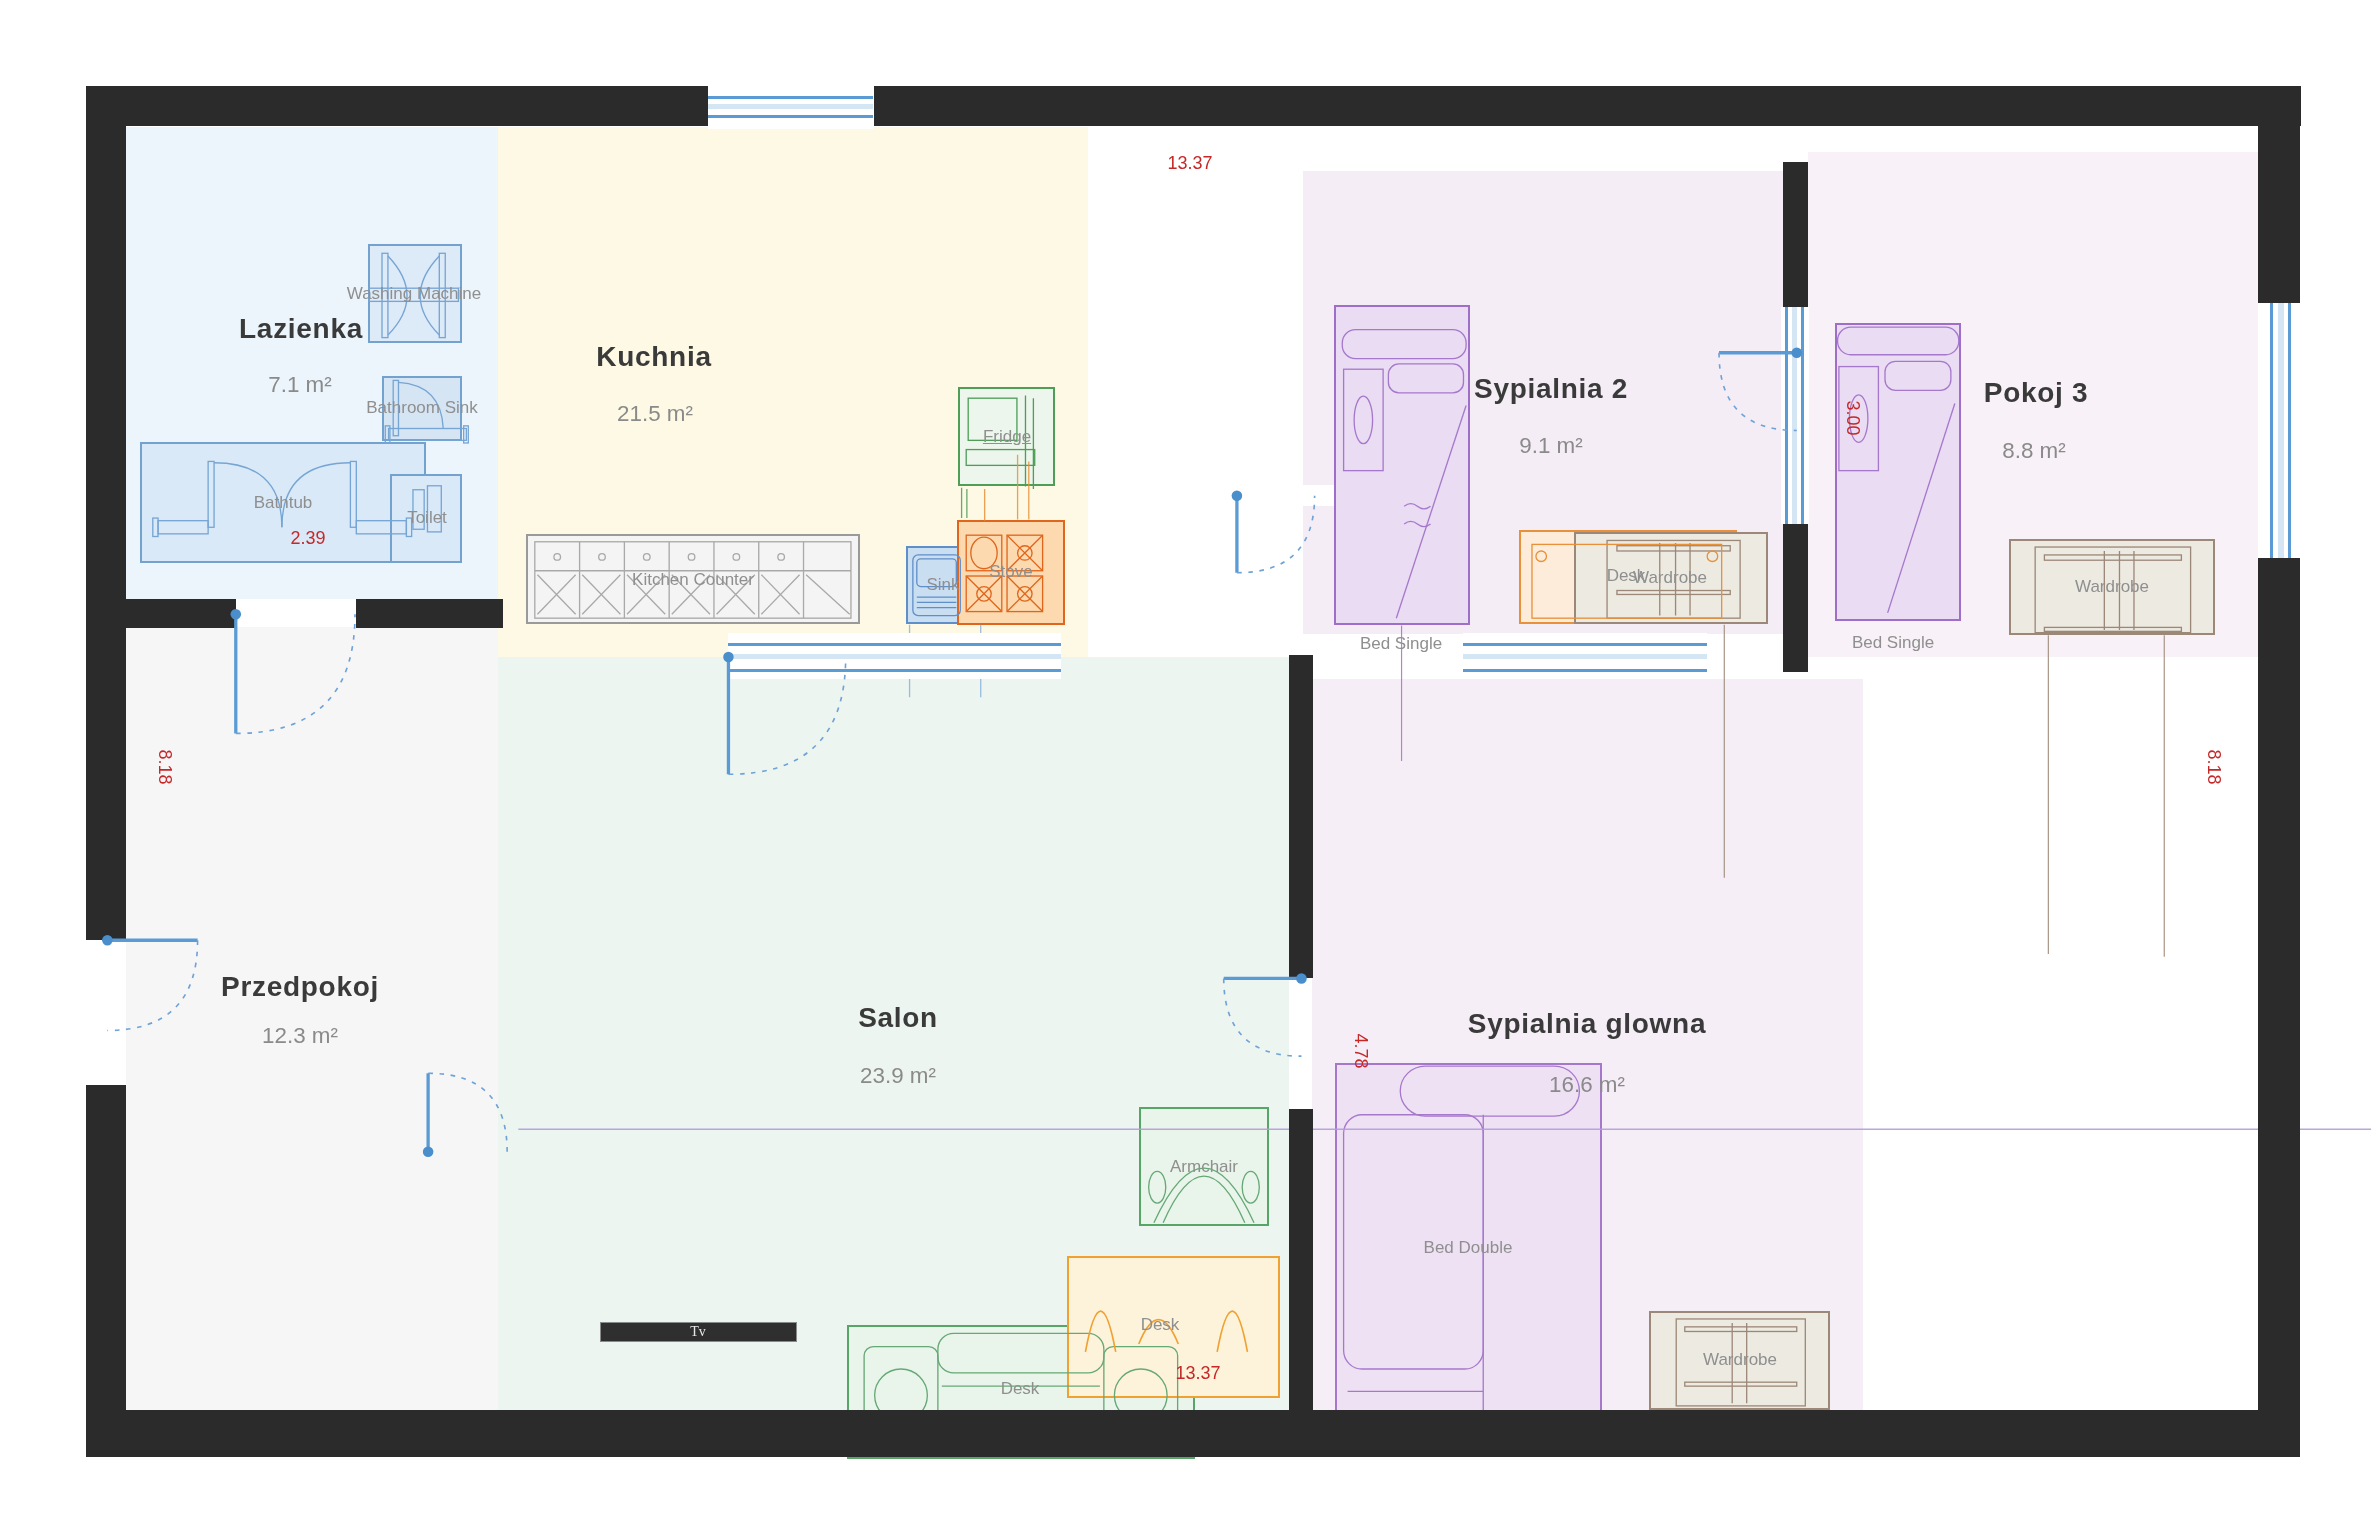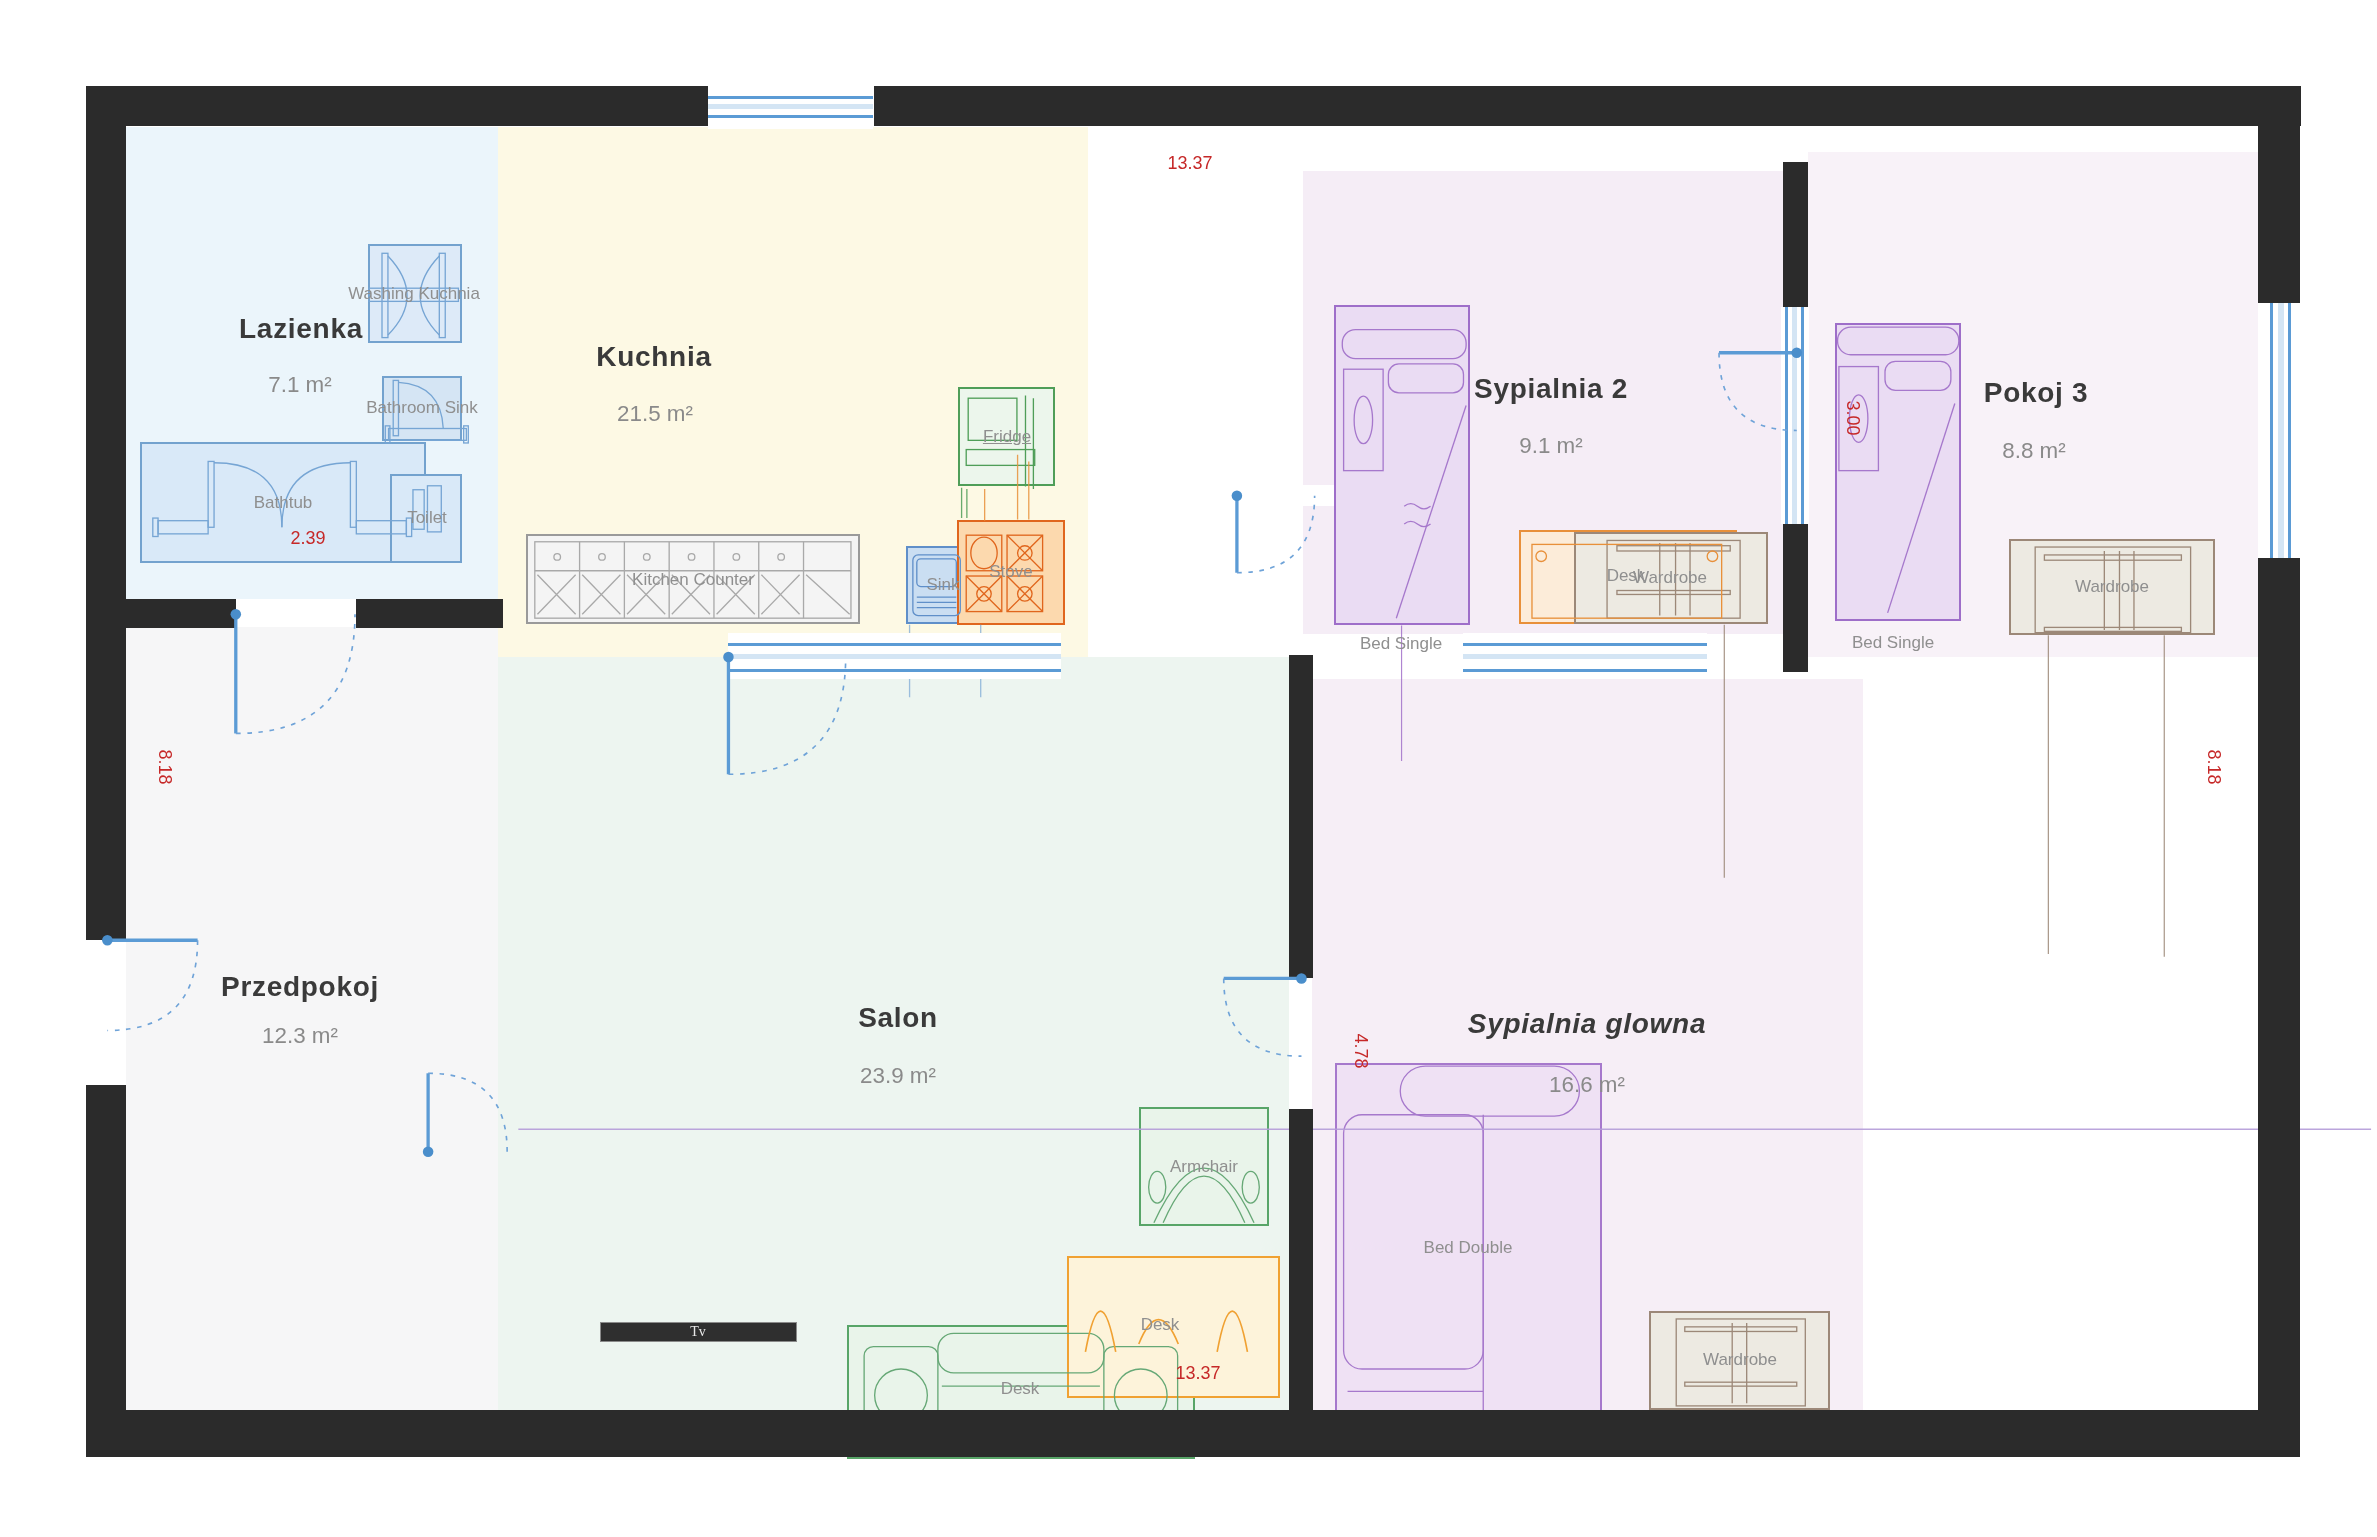--- a/index.html
+++ b/index.html
@@ -271,24 +271,24 @@
   <div class="lab rt" style="left:654px;top:357px;">Kuchnia</div>
   <div class="lab ra" style="left:655px;top:414px;">21.5 m²</div>
   <div class="lab rt" style="left:1551px;top:389px;">Sypialnia 2</div>
   <div class="lab ra" style="left:1551px;top:446px;">9.1 m²</div>
   <div class="lab rt" style="left:2036px;top:393px;">Pokoj 3</div>
   <div class="lab ra" style="left:2034px;top:451px;">8.8 m²</div>
   <div class="lab rt" style="left:300px;top:987px;">Przedpokoj</div>
   <div class="lab ra" style="left:300px;top:1036px;">12.3 m²</div>
   <div class="lab rt" style="left:898px;top:1018px;">Salon</div>
   <div class="lab ra" style="left:898px;top:1076px;">23.9 m²</div>
-  <div class="lab rt" style="left:1587px;top:1024px;font-style:italic;">Sypialnia glowna</div>
+  <div class="lab rt" style="left:1587px;top:1024px;">Sypialnia glowna</div>
   <div class="lab ra" style="left:1587px;top:1085px;">16.6 m²</div>
 
-  <div class="lab fl" style="left:414px;top:294px;">Washing Kuchnia</div>
+  <div class="lab fl" style="left:414px;top:294px;">Washing Machine</div>
   <div class="lab fl" style="left:422px;top:408px;">Bathroom Sink</div>
   <div class="lab fl" style="left:283px;top:503px;">Bathtub</div>
   <div class="lab fl" style="left:427px;top:518px;">Toilet</div>
   <div class="lab fl" style="left:693px;top:580px;">Kitchen Counter</div>
   <div class="lab fl" style="left:943px;top:585px;">Sink</div>
   <div class="lab fl" style="left:1011px;top:572px;">Stove</div>
   <div class="lab fl" style="left:1007px;top:437px;text-decoration:underline;">Fridge</div>
   <div class="lab tvl" style="left:698px;top:1332px;font-family:Liberation Serif, serif;">Tv</div>
   <div class="lab fl" style="left:1020px;top:1389px;">Desk</div>
   <div class="lab fl" style="left:1160px;top:1325px;">Desk</div>

